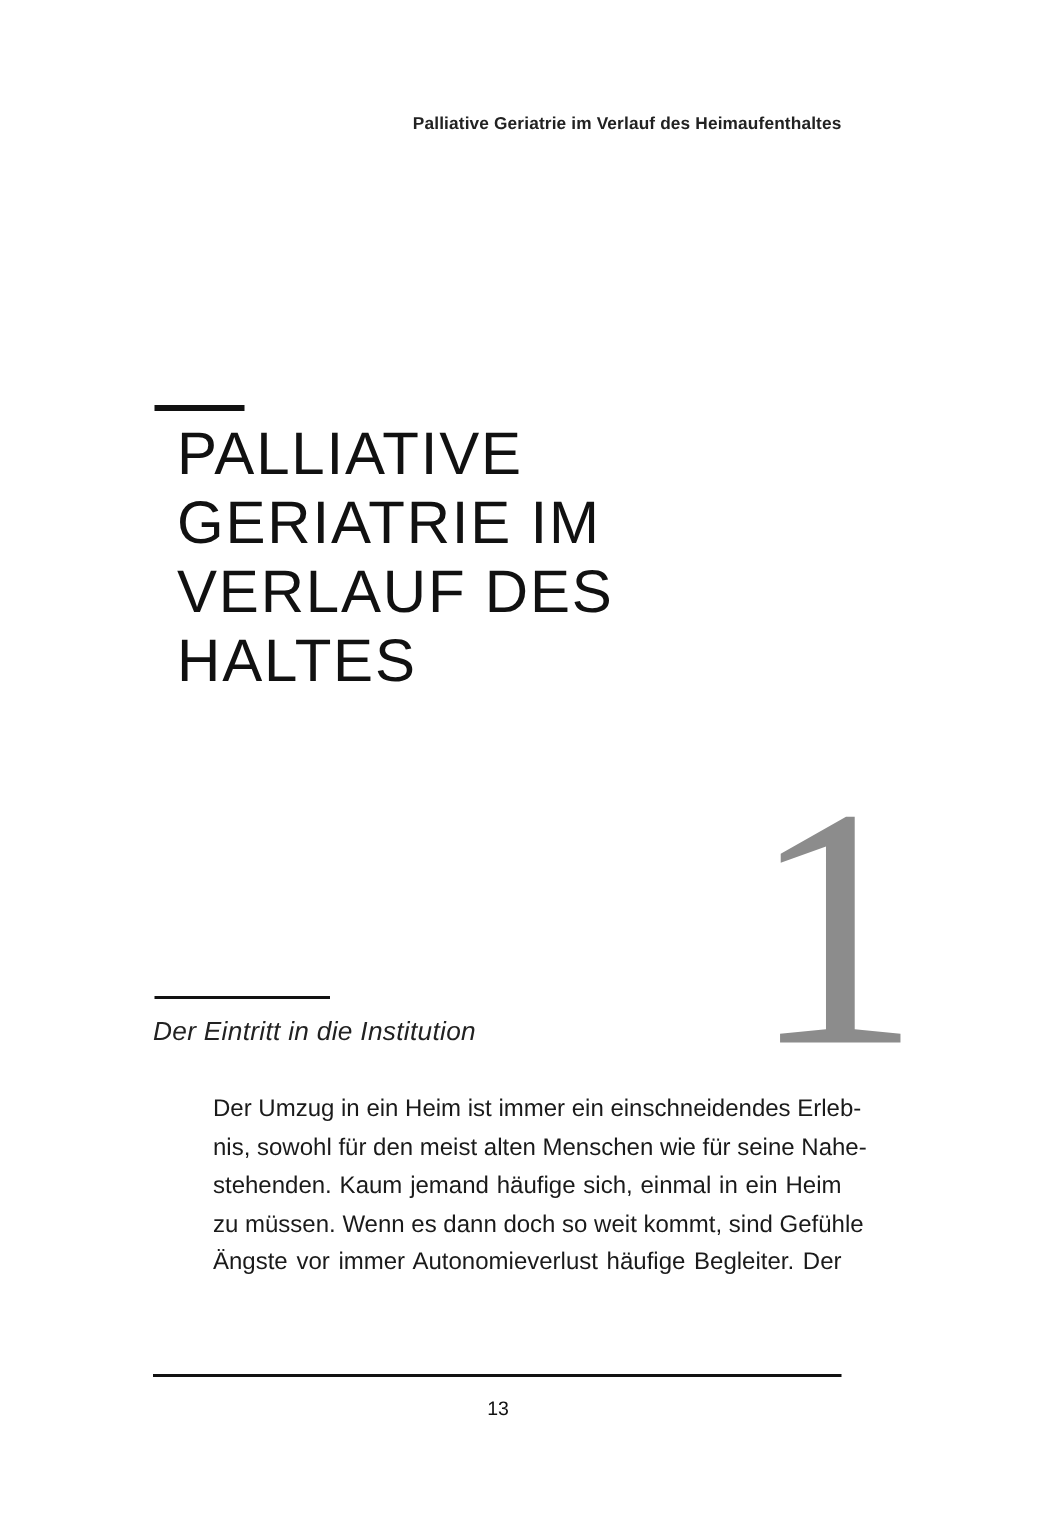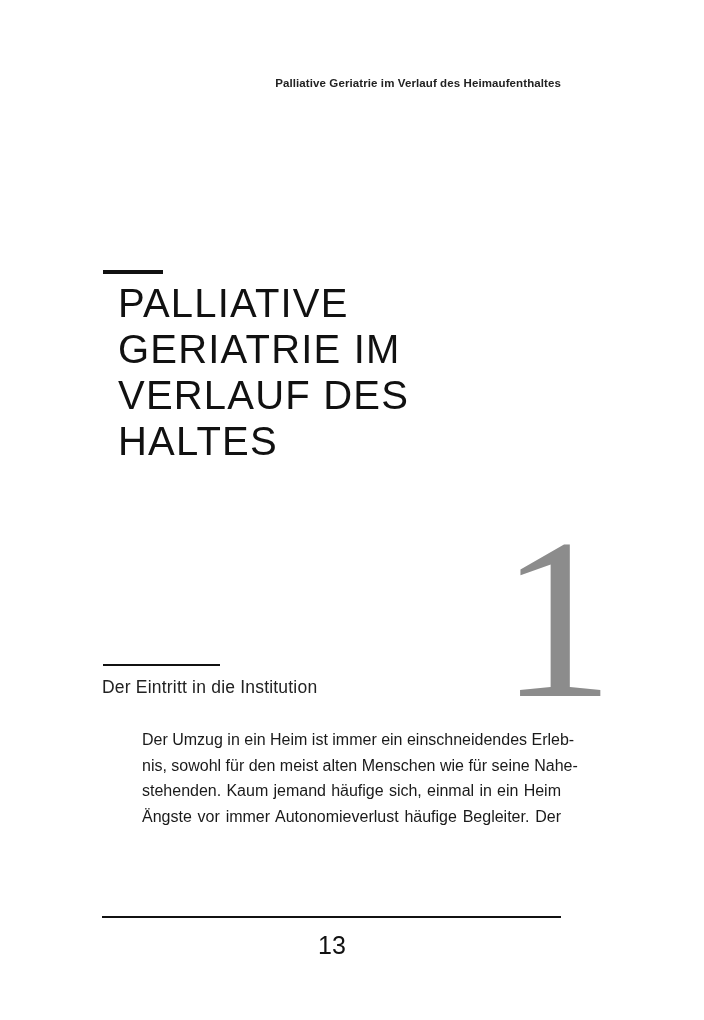--- a/index.html
+++ b/index.html
@@ -3,25 +3,25 @@
   <meta charset="utf-8">
   <style>
     html, body { margin: 0; padding: 0; background: #ffffff; }
     body { width: 704px; height: 1020px; position: relative; overflow: hidden; font-family: "Liberation Sans", sans-serif; color: #1a1a1a; }
     .running-header { position: absolute; top: 77px; right: 143px; font-size: 11.5px; color: #222; letter-spacing: 0.1px; white-space: nowrap; font-weight: bold; }
     .title-bar { position: absolute; left: 103px; top: 270px; width: 60px; height: 4px; background: #111; }
     .chapter-title { position: absolute; left: 118px; top: 280px; margin: 0; font-weight: normal; font-size: 40px; line-height: 46px; letter-spacing: 1.2px; color: #111; font-family: "Liberation Sans", sans-serif; }
     .chapter-title span { display: block; }
     .chapter-number { position: absolute; left: 500px; top: 505px; font-family: "Liberation Serif", serif; font-size: 228px; line-height: 228px; color: #8c8c8c; font-weight: normal; }
     .section-rule { position: absolute; left: 103px; top: 664px; width: 117px; height: 2px; background: #111; }
-    .section-heading { position: absolute; left: 102px; top: 677px; margin: 0; font-size: 17.5px; font-weight: normal; color: #222; letter-spacing: 0.2px; }
+    .section-heading { position: absolute; left: 102px; top: 677px; margin: 0; font-size: 17.5px; font-weight: normal; color: #222; letter-spacing: 0.2px; font-style: italic; }
     .body-text { position: absolute; left: 102px; top: 727px; width: 459px; font-size: 16px; line-height: 25.5px; color: #1a1a1a; }
     .body-text span { display: block; text-align: justify; text-align-last: justify; white-space: nowrap; margin-left: 40px; }
     .footer-rule { position: absolute; left: 102px; top: 916px; width: 459px; height: 2px; background: #111; }
-    .page-number { position: absolute; left: 0; width: 664px; top: 931px; text-align: center; font-size: 25px; color: #111; }
+    .page-number { position: absolute; left: 0; width: 664px; top: 931px; text-align: center; font-size: 13px; color: #111; }
   </style>
 </head>
 <body>
 
 <div class="running-header">Palliative Geriatrie im Verlauf des Heimaufenthaltes</div>
 
 <div class="title-bar"></div>
 
 <h1 class="chapter-title">
   <span>PALLIATIVE</span>
@@ -32,17 +32,18 @@
 
 <div class="chapter-number">1</div>
 
 <div class="section-rule"></div>
 <h2 class="section-heading">Der Eintritt in die Institution</h2>
 
 <div class="body-text">
   <span>Der Umzug in ein Heim ist immer ein einschneidendes Erleb-</span>
   <span>nis, sowohl für den meist alten Menschen wie für seine Nahe-</span>
   <span>stehenden. Kaum jemand häufige sich, einmal in ein Heim</span>
+  <span>zu müssen. Wenn es dann doch so weit kommt, sind Gefühle</span>
   <span>Ängste vor immer Autonomieverlust häufige Begleiter. Der</span>
 </div>
 
 <div class="footer-rule"></div>
 <div class="page-number">13</div>
 
 </body></html>

